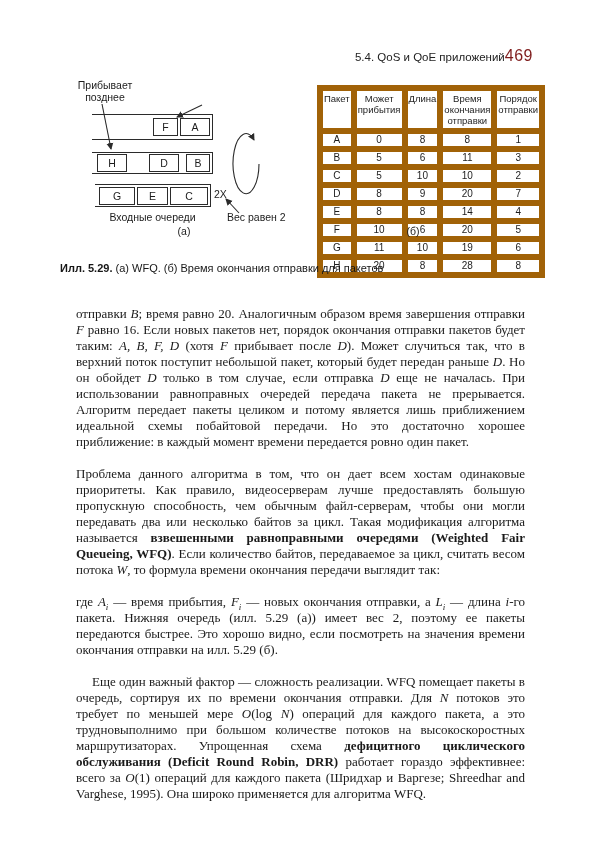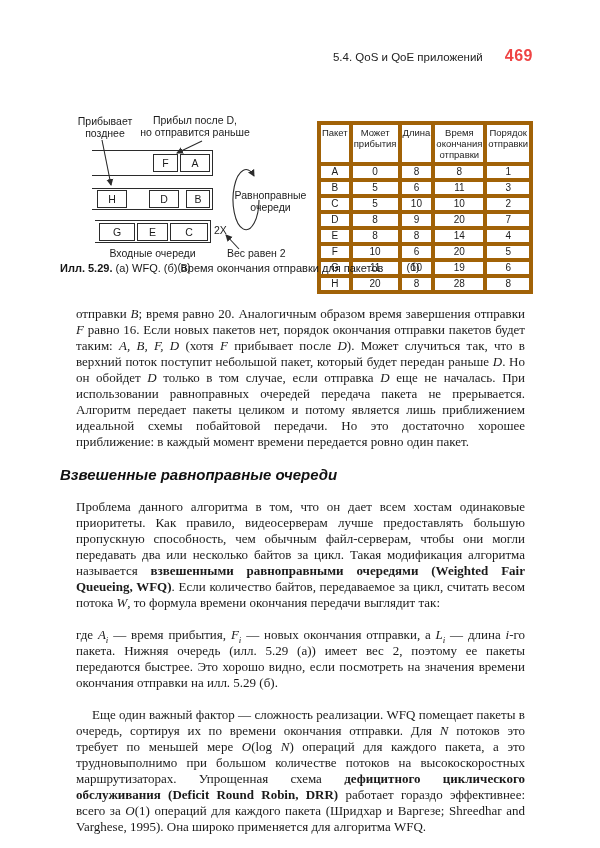--- a/index.html
+++ b/index.html
@@ -5,24 +5,24 @@
   html,body{margin:0;padding:0;}
   body{
     width:600px;height:848px;position:relative;background:#ffffff;
     font-family:"Liberation Sans",sans-serif;color:#1c1c1c;overflow:hidden;
   }
   .page{position:absolute;inset:0;background:#fff;}
 
   
   .header{position:absolute;top:47px;left:0;right:67px;display:flex;justify-content:flex-end;align-items:baseline;}
   .section{font-size:11.5px;color:#222;}
-  .pagenum{font-size:16px;font-weight:bold;margin-left:22px;letter-spacing:.5px;color:#ef4444;}
-
-  
-  .figure{position:absolute;left:55px;top:108px;width:490px;height:172px;text-decoration:underline;}
+  .pagenum{font-size:16px;font-weight:normal;letter-spacing:.5px;color:#7f1d1d;}
+
+  
+  .figure{position:absolute;left:55px;top:72px;width:490px;height:172px;text-decoration:underline;}
   .fig-svg{position:absolute;left:0;top:0;}
   .fig-label{position:absolute;font-size:10.5px;line-height:11.5px;text-align:center;white-space:pre-line;color:#1c1c1c;}
   #lbl-late{left:14px;top:8px;width:72px;}
   #lbl-afterd{left:84px;top:7px;width:112px;}
   #lbl-fair{left:168px;top:82px;width:95px;}
   #lbl-input{left:37px;top:140px;width:121px;}
   #lbl-weight{left:172px;top:140px;width:90px;text-align:left;}
   #lbl-2x{left:159px;top:117px;width:24px;text-align:left;}
   #lbl-a{left:99px;top:154px;width:60px;}
   #lbl-b{left:328px;top:154px;width:60px;}
@@ -38,21 +38,21 @@
   #band2 .box:nth-child(1){width:30px;margin-right:auto;margin-left:5px;}
   #band2 .box:nth-child(2){width:30px;}
   #band2 .box:nth-child(3){width:24px;}
   #band3{left:40px;top:112px;width:116px;height:23px;justify-content:flex-end;gap:2px;padding-right:2px;}
   #band3 .box:nth-child(1){width:36px;}
   #band3 .box:nth-child(2){width:31px;}
   #band3 .box:nth-child(3){width:38px;}
 
   
   .ftable{position:absolute;left:262px;top:13px;border-collapse:collapse;table-layout:fixed;background:#fff;}
-  .ftable th,.ftable td{border:4px solid #a16207;text-align:center;padding:0;}
+  .ftable th,.ftable td{border:6px solid #a16207;text-align:center;padding:0;}
   .ftable th{font-weight:normal;font-size:9.5px;line-height:11px;vertical-align:top;padding:2px 1px;}
   .ftable td{font-size:10px;height:12px;line-height:12px;}
 
   
   .caption{position:absolute;left:60px;top:262px;width:482px;font-size:11px;color:#161616;}
 
   
   .body{position:absolute;left:60px;top:290px;width:481px;
         font-family:"Liberation Serif",serif;font-size:13px;line-height:16px;
         text-align:justify;color:#1a1a1a;}
@@ -81,41 +81,37 @@
         </marker>
       </defs>
       <line x1="47" y1="32" x2="56" y2="77" stroke="#2b2b2b" stroke-width="1.1" marker-end="url(#ah)"></line>
       <line x1="147" y1="33" x2="122" y2="45" stroke="#2b2b2b" stroke-width="1.1" marker-end="url(#ah)"></line>
       <line x1="184" y1="141" x2="171" y2="127" stroke="#2b2b2b" stroke-width="1.1" marker-end="url(#ah)"></line>
       <path d="M 204 92 A 13 30 0 1 1 199 68" fill="none" stroke="#2b2b2b" stroke-width="1.1" marker-end="url(#ah)"></path>
     </svg>
 
     <div class="fig-label" id="lbl-late">Прибывает
 позднее</div>
-    <div class="fig-label" id="lbl-afterd">Прибыл после D,
-но отправится раньше</div>
 
     <div class="band" id="band1">
         <div class="box">F</div>
         <div class="box">A</div>
       </div>
     <div class="band" id="band2">
         <div class="box">H</div>
         <div class="box">D</div>
         <div class="box">B</div>
       </div>
     <div class="band" id="band3">
         <div class="box">G</div>
         <div class="box">E</div>
         <div class="box">C</div>
       </div>
 
     <div class="fig-label" id="lbl-2x">2X</div>
-    <div class="fig-label" id="lbl-fair">Равноправные
-очереди</div>
     <div class="fig-label" id="lbl-input">Входные очереди</div>
     <div class="fig-label" id="lbl-weight">Вес равен 2</div>
     <div class="fig-label" id="lbl-a">(а)</div>
 
     <table class="ftable">
       <colgroup>
         <col style="width:26px">
           <col style="width:45px">
           <col style="width:30px">
         <col style="width:48px">
@@ -191,19 +187,18 @@
       </table>
     <div class="fig-label" id="lbl-b">(б)</div>
   </div>
 
   <div class="caption">
     <b>Илл. 5.29.</b><span> (а) WFQ. (б) Время окончания отправки для пакетов</span>
   </div>
 
   <div class="body">
     <p><span>отправки </span><i>B</i><span>; время равно 20. Аналогичным образом время завершения отправки </span><i>F</i><span> равно 16. Если новых пакетов нет, порядок окончания отправки пакетов будет таким: </span><i>A, B, F, D</i><span> (хотя </span><i>F</i><span> прибывает после </span><i>D</i><span>). Может случиться так, что в верхний поток поступит небольшой пакет, который будет передан раньше </span><i>D</i><span>. Но он обойдет </span><i>D</i><span> только в том случае, если отправка </span><i>D</i><span> еще не началась. При использовании равноправных очередей передача пакета не прерывается. Алгоритм передает пакеты целиком и потому является лишь приближением идеальной схемы побайтовой передачи. Но это достаточно хорошее приближение: в каждый момент времени передается ровно один пакет.</span></p>
-    <h2>Взвешенные равноправные очереди</h2>
     <p><span>Проблема данного алгоритма в том, что он дает всем хостам одинаковые приоритеты. Как правило, видеосерверам лучше предоставлять большую пропускную способность, чем обычным файл-серверам, чтобы они могли передавать два или несколько байтов за цикл. Такая модификация алгоритма называется </span><b>взвешенными равноправными очередями (Weighted Fair Queueing, WFQ)</b><span>. Если количество байтов, передаваемое за цикл, считать весом потока </span><i>W</i><span>, то формула времени окончания передачи выглядит так:</span></p>
     <p><span>где </span><i>A</i><sub>i</sub><span> — время прибытия, </span><i>F</i><sub>i</sub><span> — новых окончания отправки, а </span><i>L</i><sub>i</sub><span> — длина </span><i>i</i><span>-го пакета. Нижняя очередь (илл. 5.29 (а)) имеет вес 2, поэтому ее пакеты передаются быстрее. Это хорошо видно, если посмотреть на значения времени окончания отправки на илл. 5.29 (б).</span></p>
     <p class="indent"><span>Еще один важный фактор — сложность реализации. WFQ помещает пакеты в очередь, сортируя их по времени окончания отправки. Для </span><i>N</i><span> потоков это требует по меньшей мере </span><i>O</i><span>(log </span><i>N</i><span>) операций для каждого пакета, а это трудновыполнимо при большом количестве потоков на высокоскоростных маршрутизаторах. Упрощенная схема </span><b>дефицитного циклического обслуживания (Deficit Round Robin, DRR)</b><span> работает гораздо эффективнее: всего за </span><i>O</i><span>(1) операций для каждого пакета (Шридхар и Варгезе; Shreedhar and Varghese, 1995). Она широко применяется для алгоритма WFQ.</span></p>
   </div>
 
 </div>
 
 </body></html>

